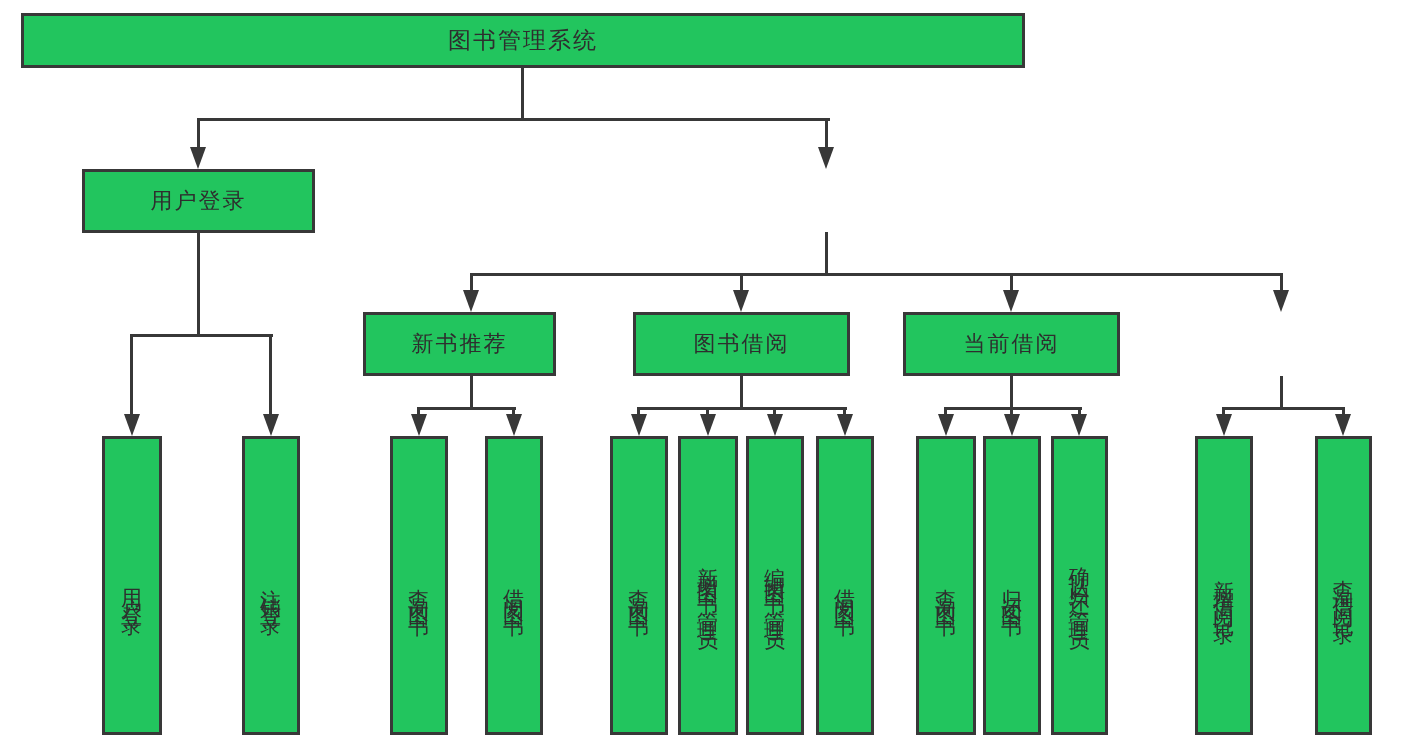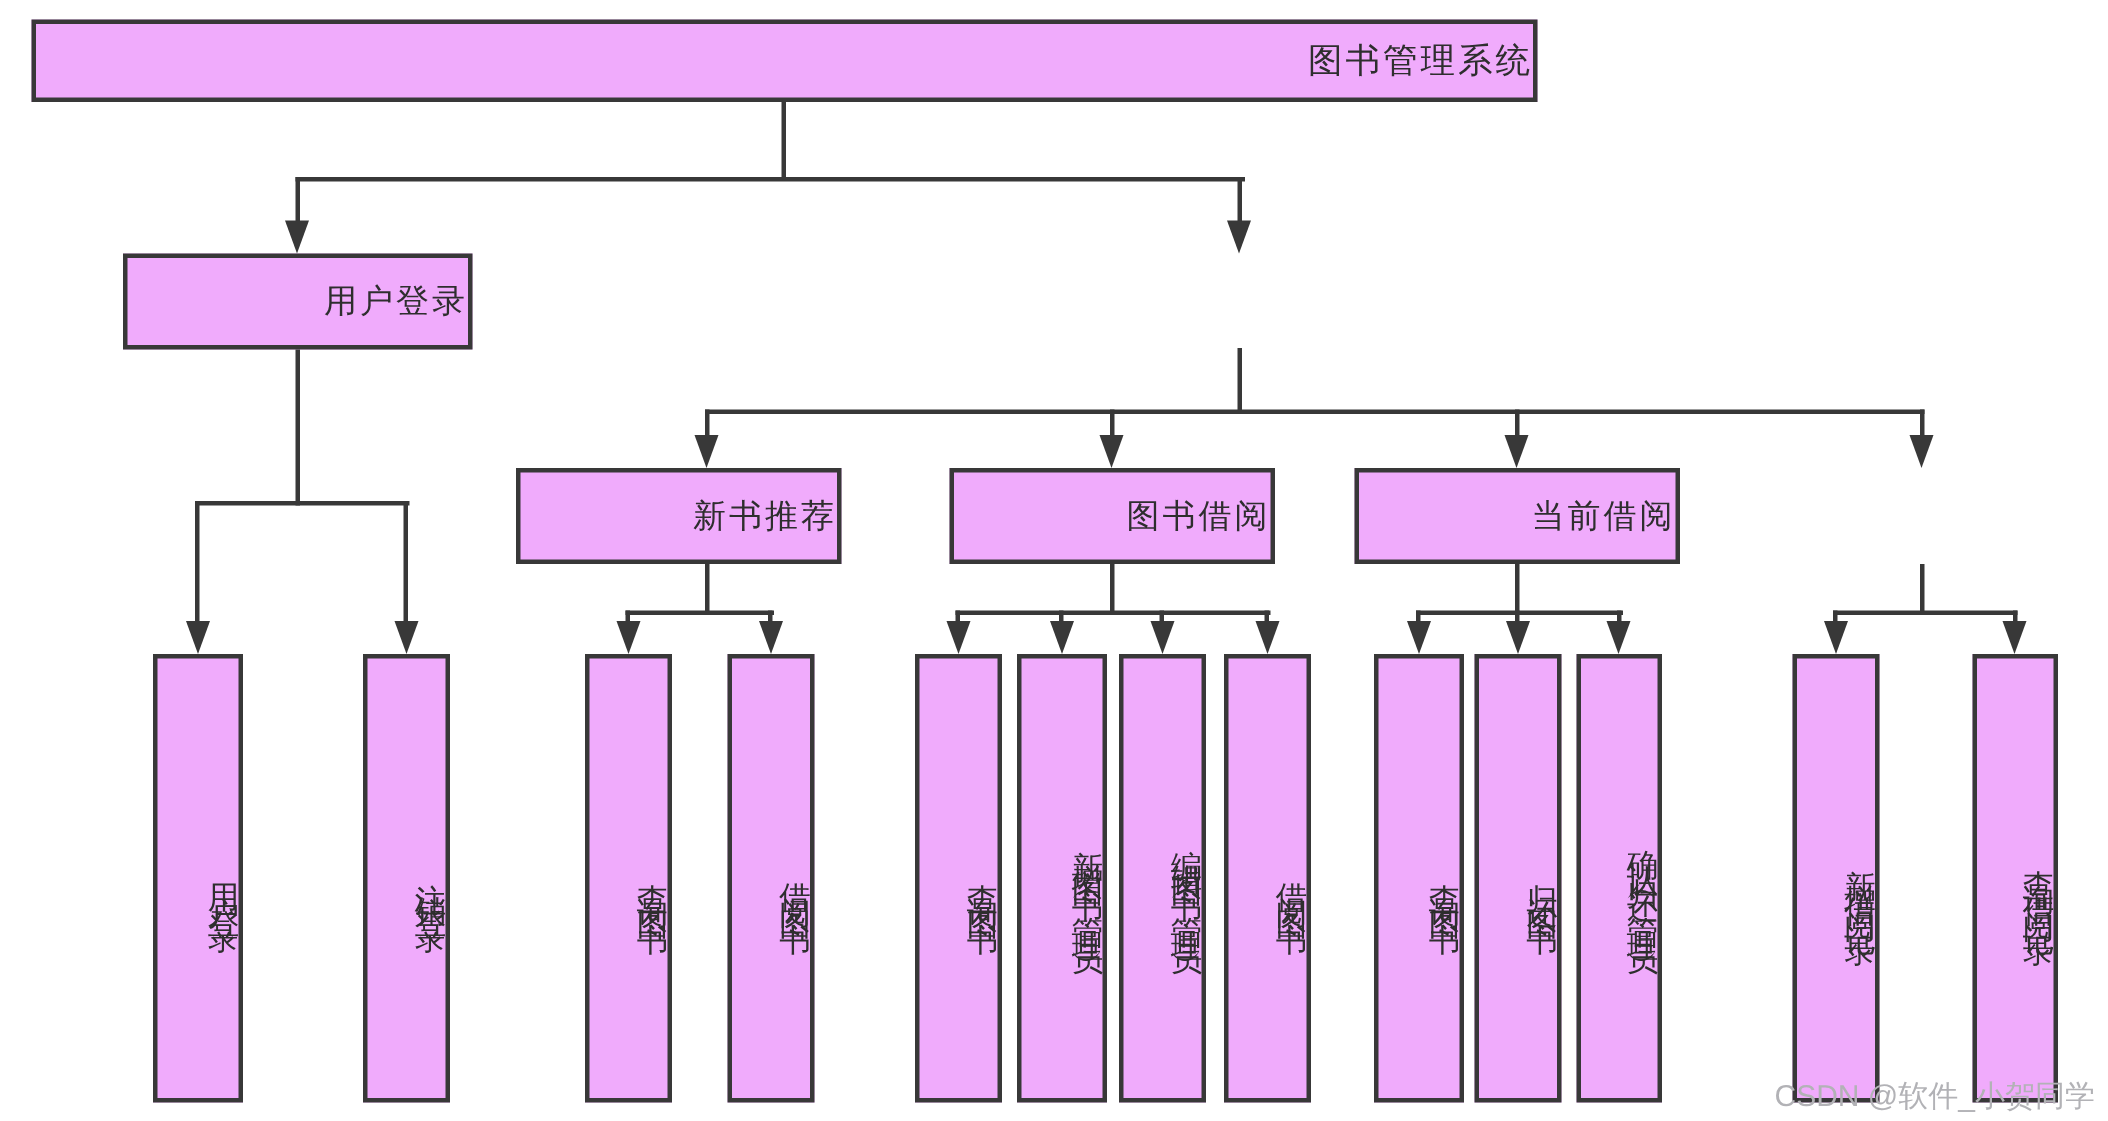--- a/index.html
+++ b/index.html
@@ -13,24 +13,24 @@
     position:relative;
     width:1405px;height:747px;
     background:var(--bg);
     font-family:"Liberation Sans", sans-serif;
     overflow:hidden;
   }
   .box{
     position:absolute;
     box-sizing:border-box;
     border:3px solid var(--line);
-    background:#f0abfc;
+    background:#22c55e;
     display:flex;
     align-items:center;
-    justify-content:flex-end;
+    justify-content:center;
     color:var(--text);
   }
   .box.h .lbl{
     font-size:22px;
     letter-spacing:2px;
     white-space:nowrap;
   }
   .box.root .lbl{font-size:23px;}
   .box.v .vlbl{
     writing-mode:vertical-rl;
@@ -63,21 +63,21 @@
 <div class="stage">
 
   <div class="box root h" style="left:21px;top:13px;width:1004px;height:55px">
     <span class="lbl">图书管理系统</span>
   </div>
 
   <div class="box h" style="left:82px;top:169px;width:233px;height:64px">
     <span class="lbl">用户登录</span>
   </div>
 
-  <div class="box h" style="left:344px;top:312px;width:217px;height:64px">
+  <div class="box h" style="left:363px;top:312px;width:193px;height:64px">
     <span class="lbl">新书推荐</span>
   </div>
   <div class="box h" style="left:633px;top:312px;width:217px;height:64px">
     <span class="lbl">图书借阅</span>
   </div>
   <div class="box h" style="left:903px;top:312px;width:217px;height:64px">
     <span class="lbl">当前借阅</span>
   </div>
 
   <div class="box v" style="left:102px;top:436px;width:60px;height:299px">
@@ -176,15 +176,14 @@
   <div class="ln" style="left:1078px;top:407px;width:3px;height:10px"></div>
   <div class="arr" style="left:1071px;top:414px"></div>
 
   <div class="ln" style="left:1280px;top:376px;width:3px;height:34px"></div>
   <div class="ln" style="left:1222px;top:407px;width:123px;height:3px"></div>
   <div class="ln" style="left:1222px;top:407px;width:3px;height:10px"></div>
   <div class="arr" style="left:1216px;top:414px"></div>
   <div class="ln" style="left:1342px;top:407px;width:3px;height:10px"></div>
   <div class="arr" style="left:1335px;top:414px"></div>
 
-  <div class="watermark">CSDN @软件_小贺同学</div>
 
 </div>
 
 </body></html>

